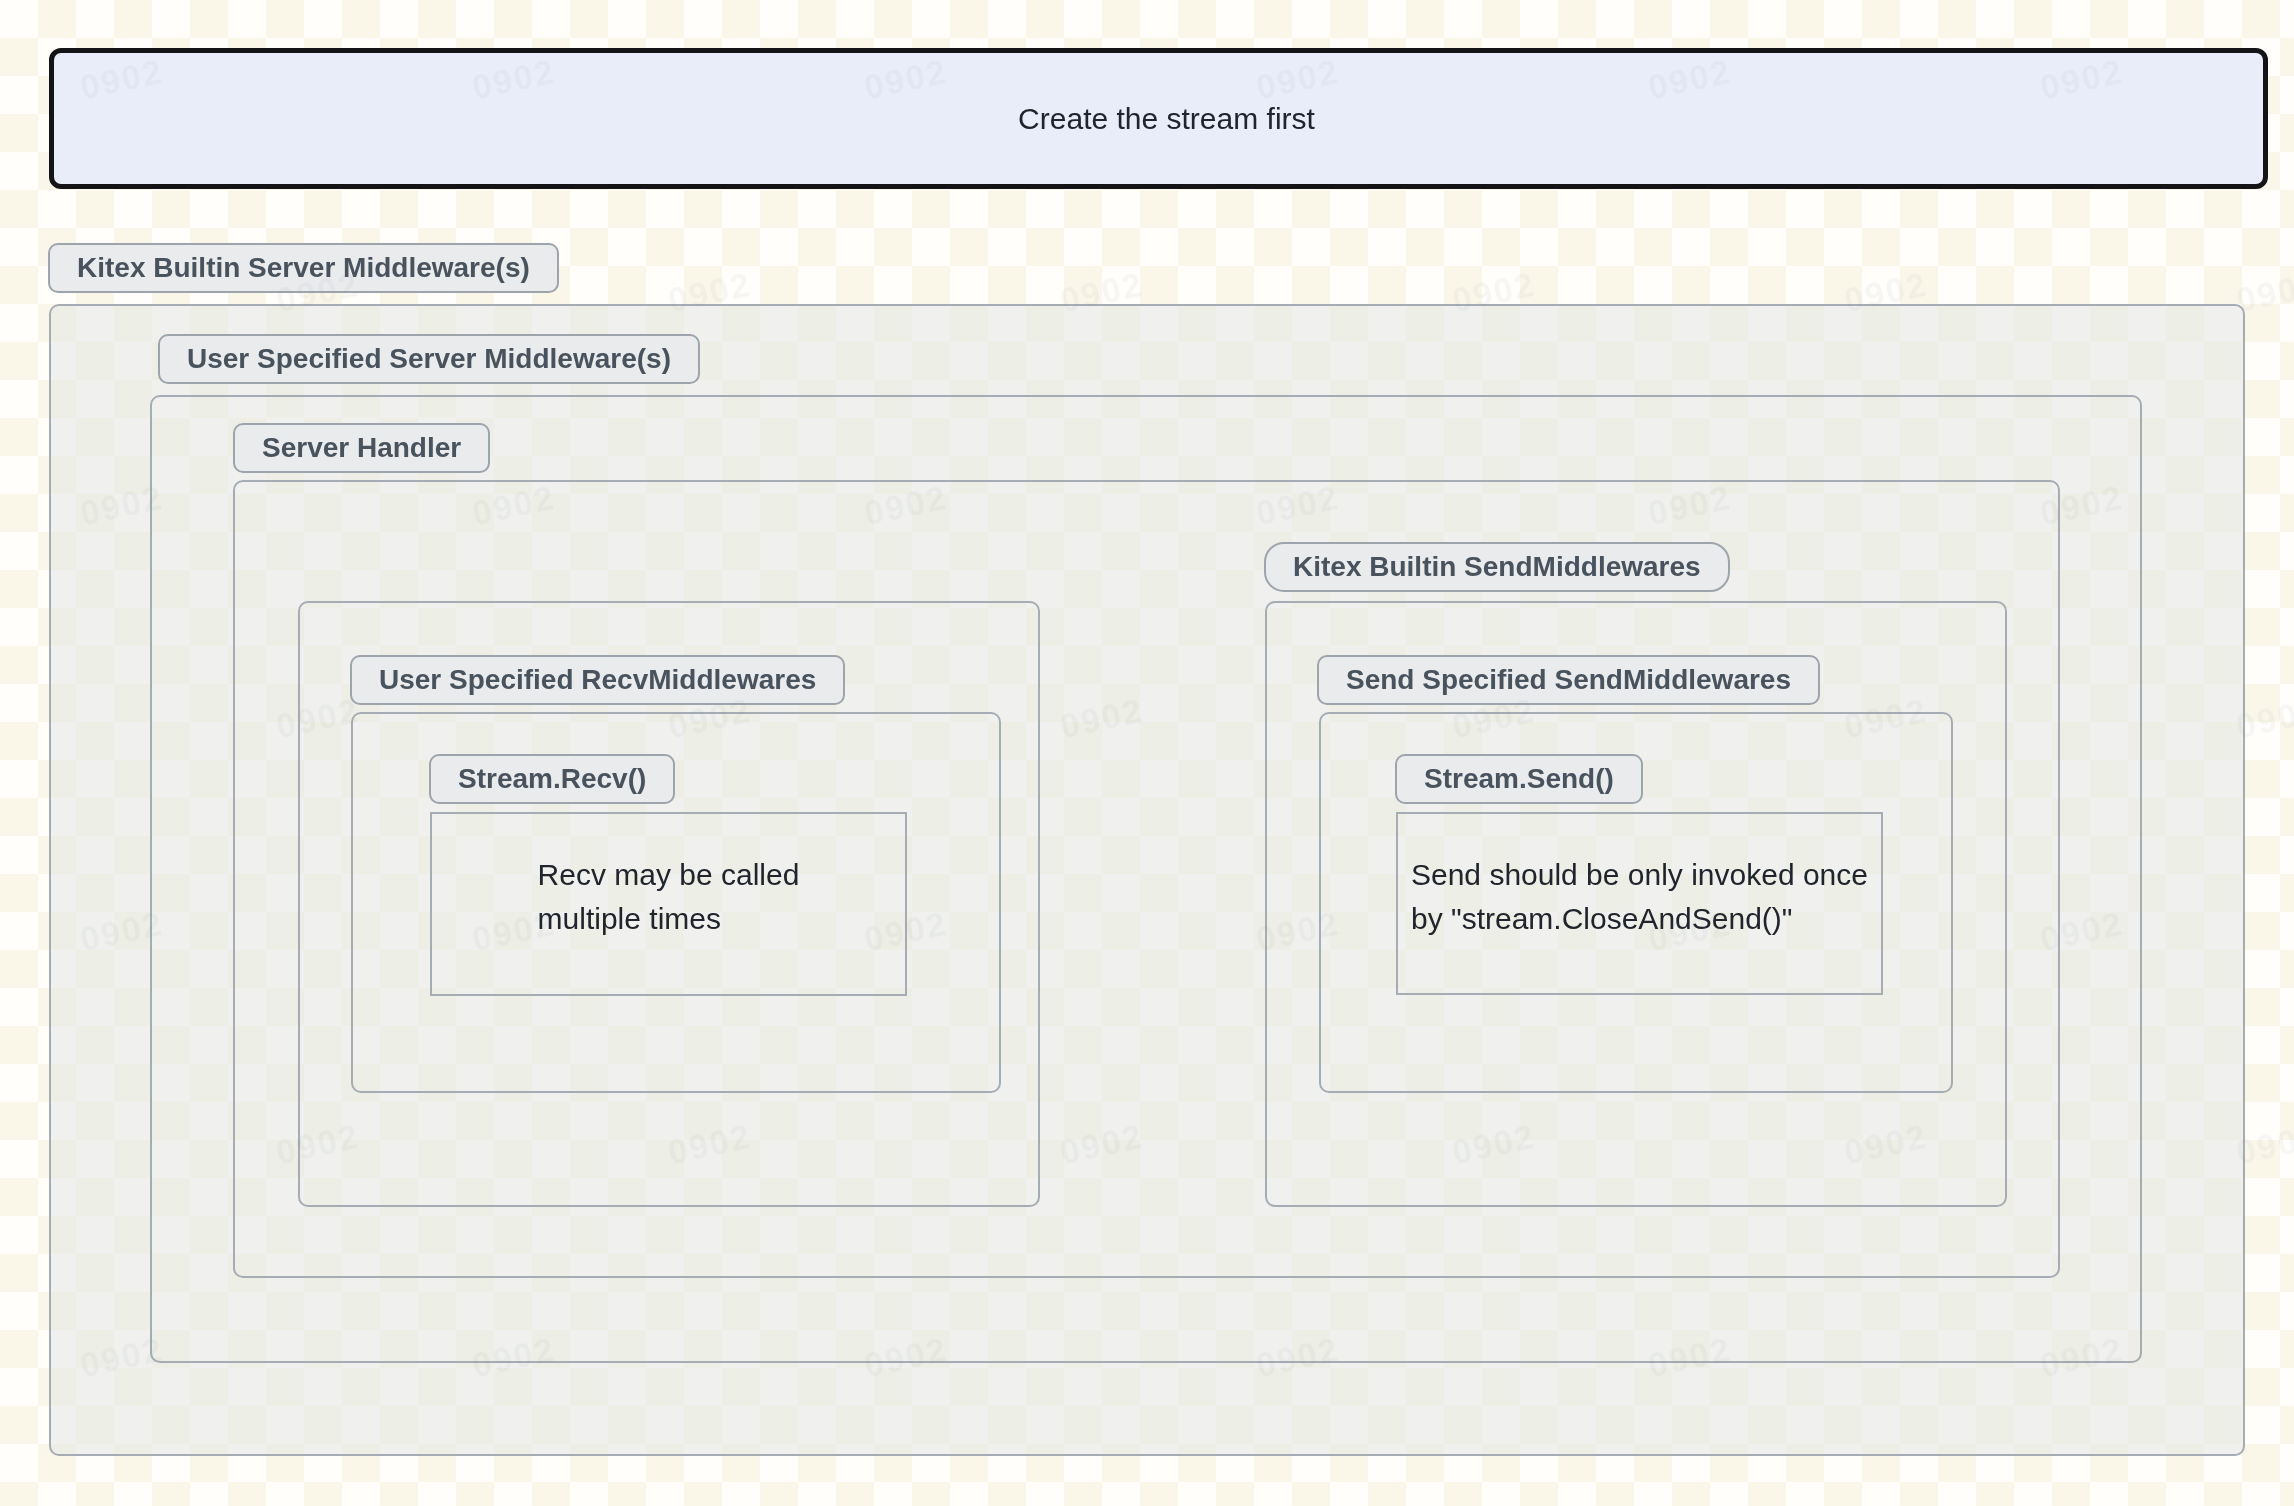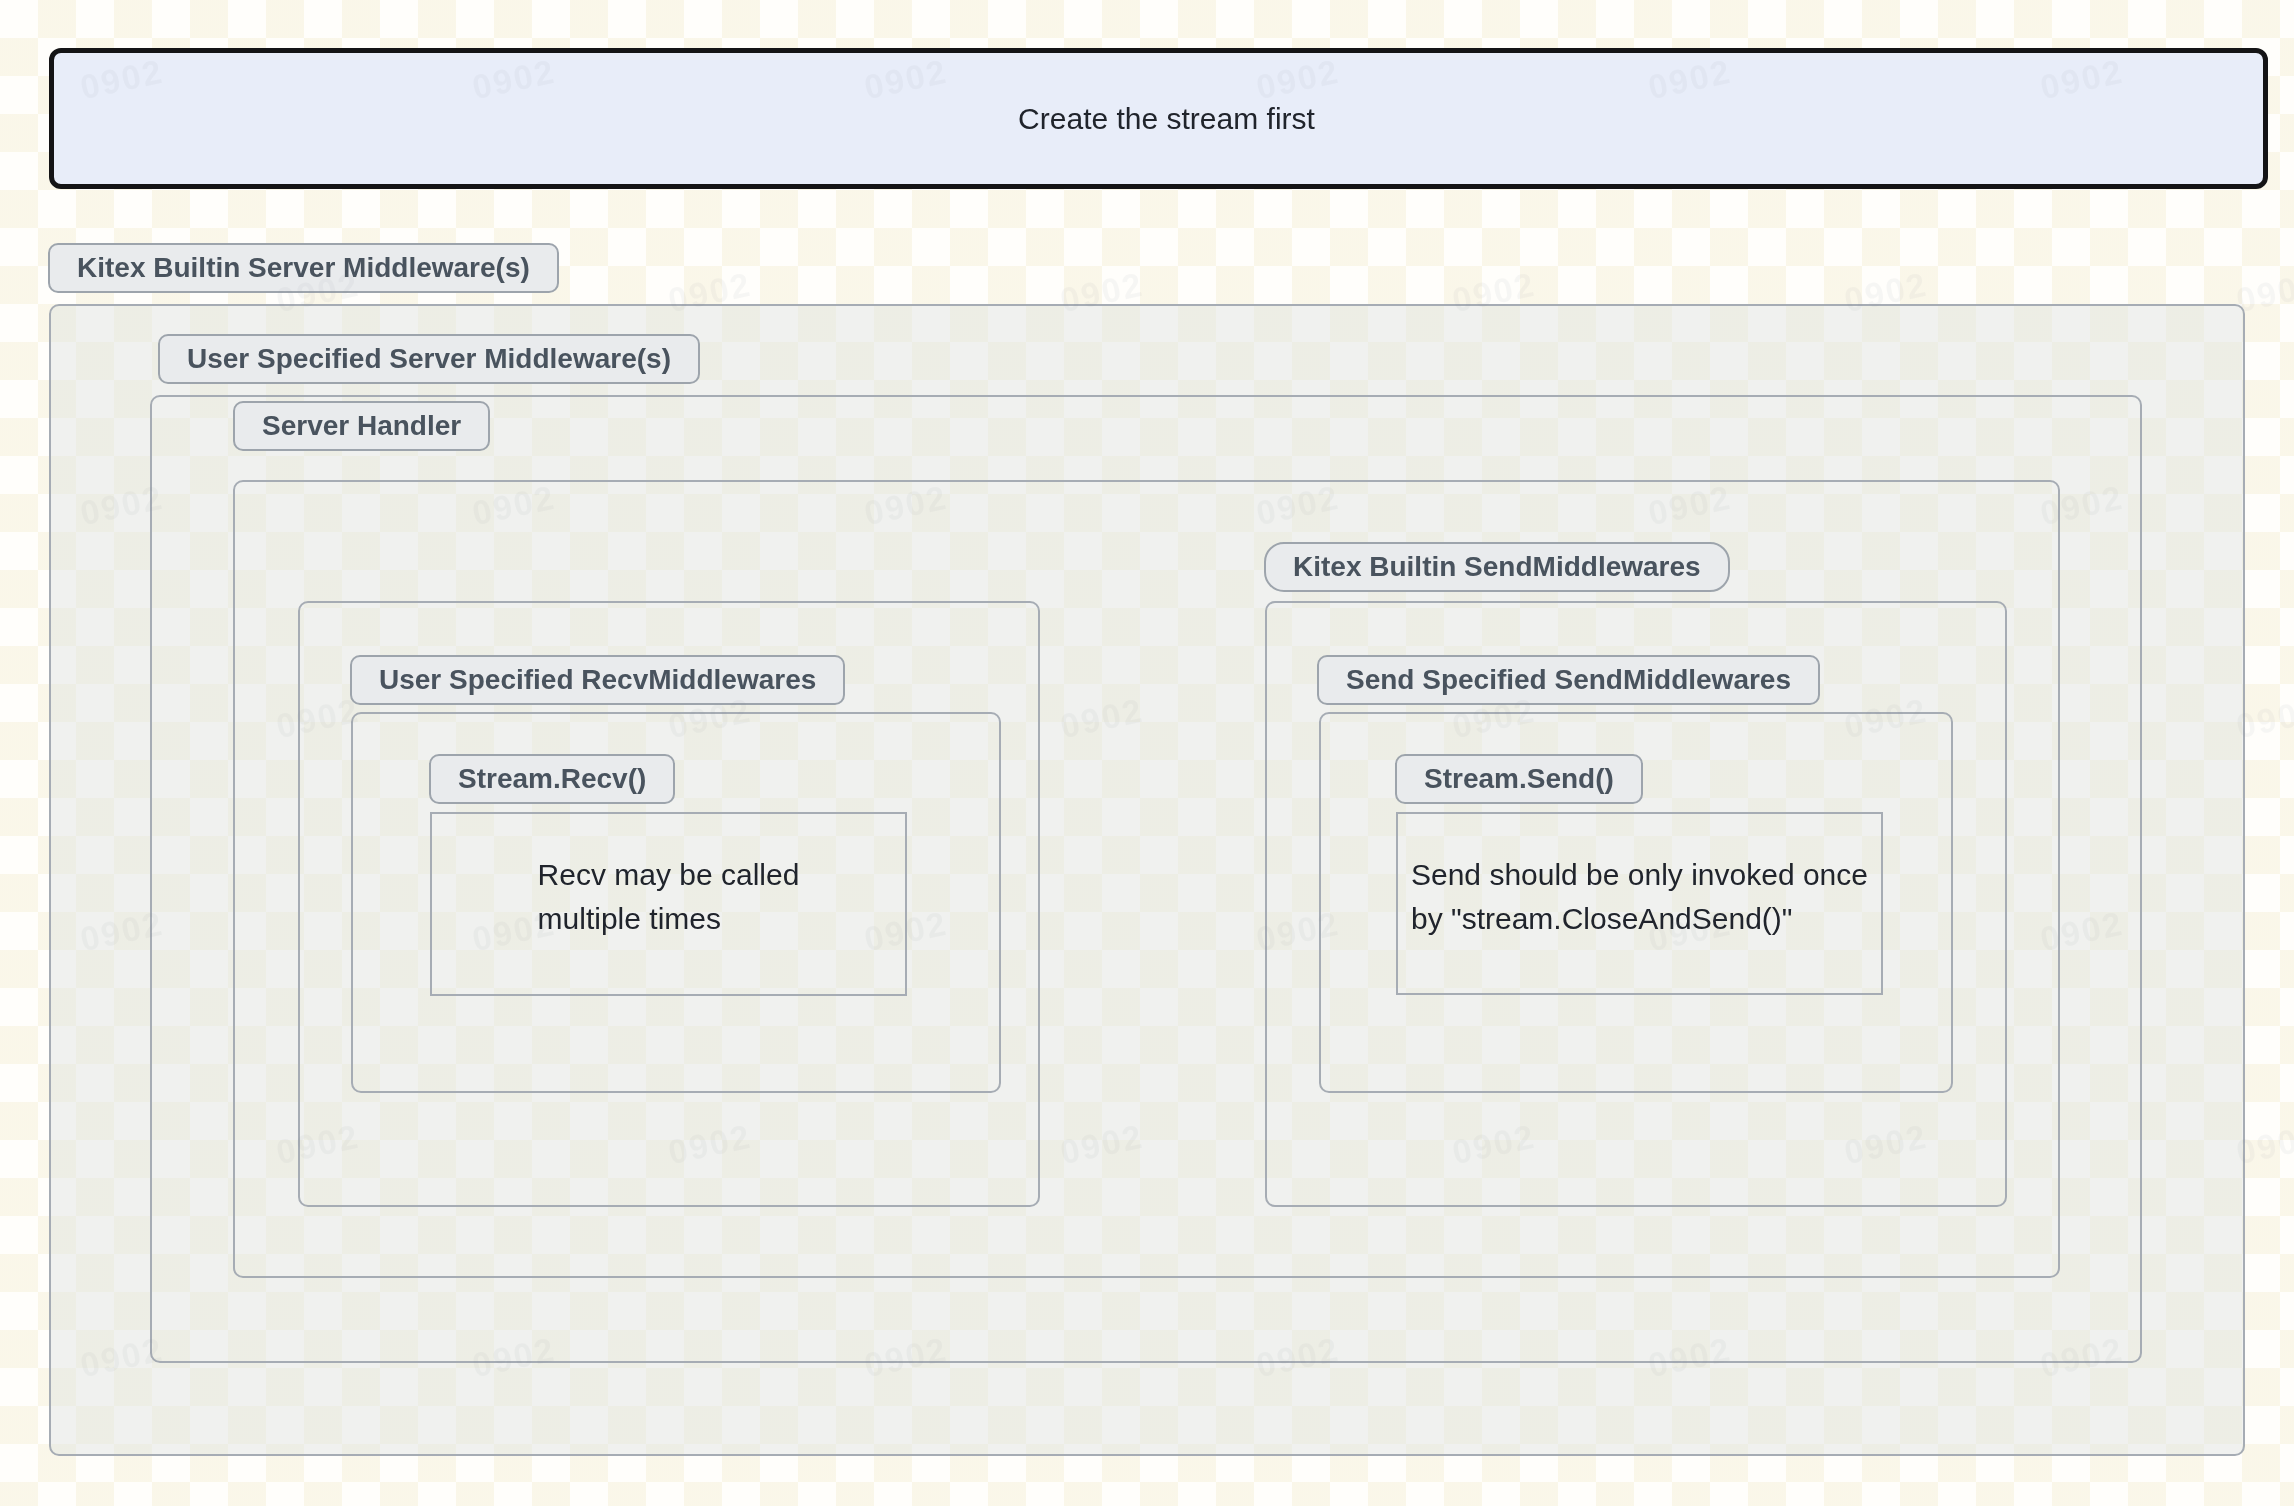--- a/index.html
+++ b/index.html
@@ -105,21 +105,21 @@
   <div class="top-note">
     <span>Create the stream first</span>
   </div>
 
   <div class="pill" style="left:48px; top:243px;">Kitex Builtin Server Middleware(s)</div>
   <div class="gbox tinted" style="left:49px; top:304px; width:2196px; height:1152px;"></div>
 
   <div class="pill" style="left:158px; top:334px;">User Specified Server Middleware(s)</div>
   <div class="gbox" style="left:150px; top:395px; width:1992px; height:968px;"></div>
 
-  <div class="pill" style="left:233px; top:401px;">Server Handler</div>
+  <div class="pill" style="left:233px; top:423px;">Server Handler</div>
   <div class="gbox" style="left:233px; top:480px; width:1827px; height:798px;"></div>
 
   <div class="gbox" style="left:298px; top:601px; width:742px; height:606px;"></div>
 
   <div class="pill" style="left:350px; top:655px;">User Specified RecvMiddlewares</div>
   <div class="gbox" style="left:351px; top:712px; width:650px; height:381px;"></div>
 
   <div class="pill" style="left:429px; top:754px;">Stream.Recv()</div>
   <div class="note-box" style="left:430px; top:812px; width:477px; height:184px;">
     <span class="note-text">Recv may be called

